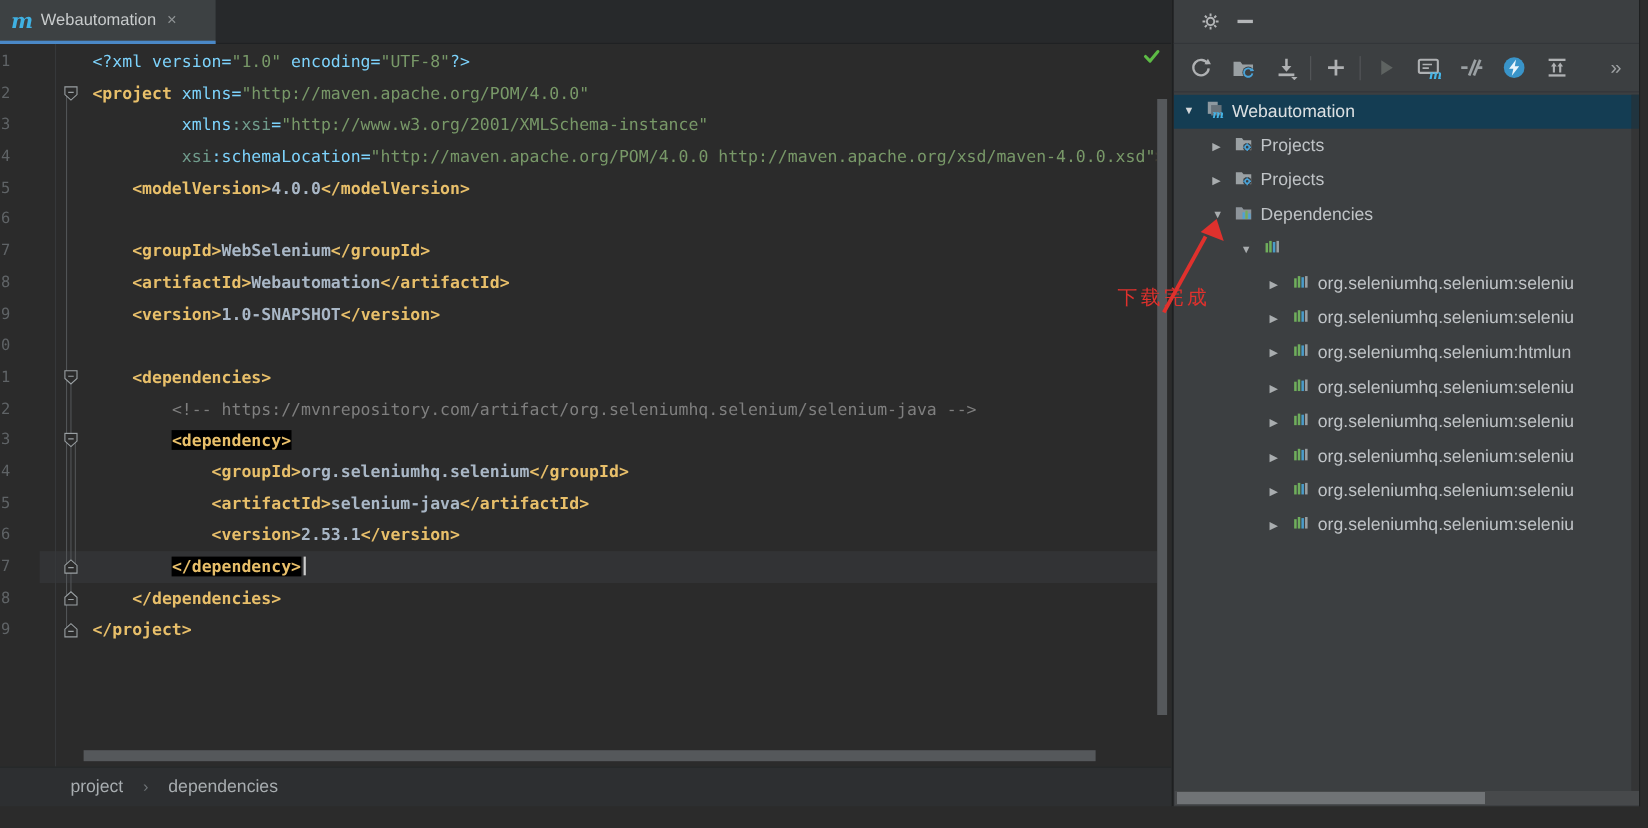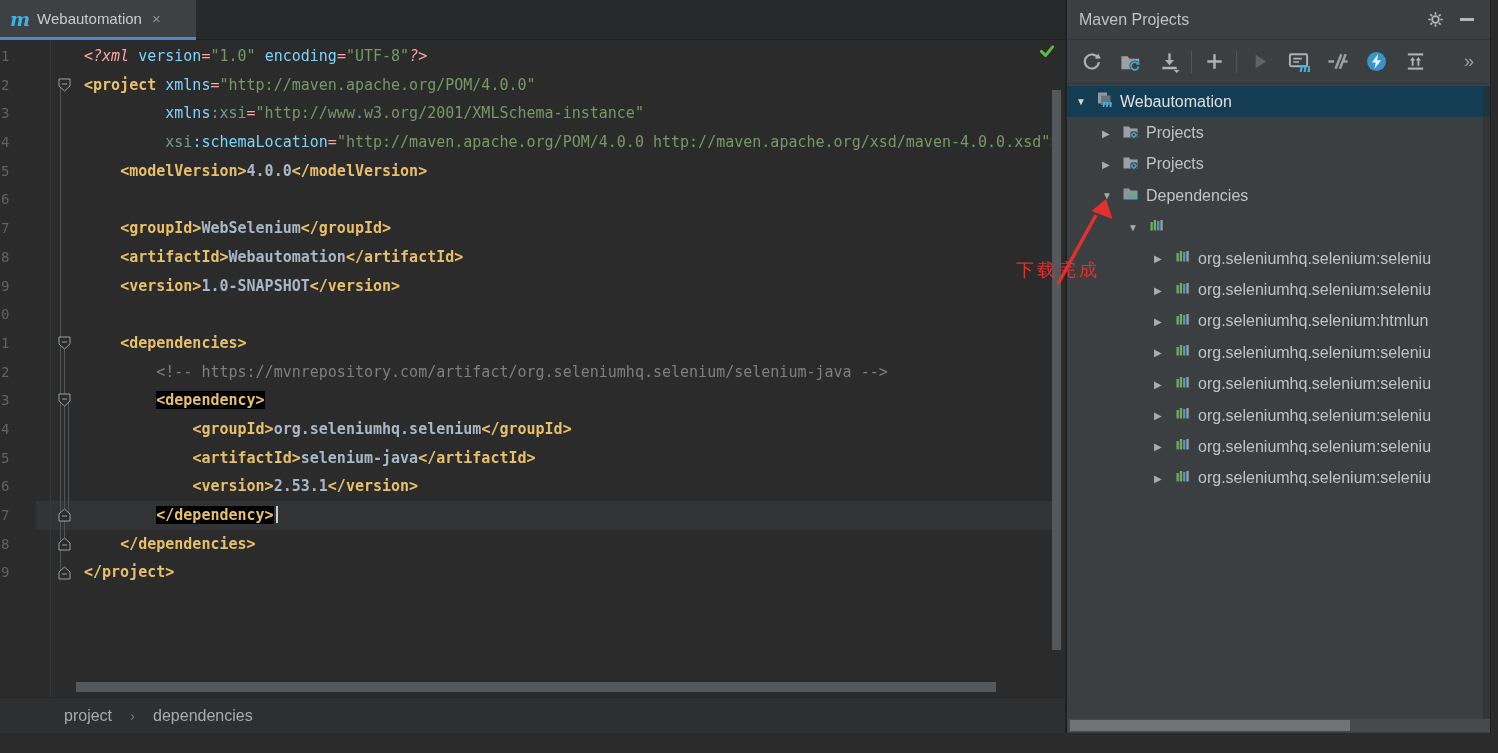--- a/index.html
+++ b/index.html
@@ -24,21 +24,21 @@
   .gutter-nums { position:absolute; left:0; top:2px; width:46px; z-index:2;
                  font-family:"DejaVu Sans Mono", monospace; font-size:14px; color:#5f6366; }
   .gutter-nums div { height:28.7px; line-height:28.7px; padding-left:1px; }
   .fold-layer { position:absolute; left:0; top:2px; width:84px; height:650px; z-index:2; }
   .fold-guide { position:absolute; width:1px; background:#515456; }
   .fold-marker { position:absolute; left:58px; width:13px; height:14px; }
   .code-lines { position:absolute; left:84px; top:2px; right:14px; bottom:14px;
                 overflow:hidden; z-index:1;
                 font-family:"DejaVu Sans Mono", monospace; font-size:15px; white-space:pre; }
   .code-line { height:28.7px; line-height:28.7px; }
-  .sg-p { color:#fca5a5;font-style:italic; } .sg-t { color:#e8bf6a; font-weight:bold; }
+  .sg-p { color:#7dd3fc; } .sg-t { color:#e8bf6a; font-weight:bold; }
   .sg-a { color:#7dd3fc; } .sg-n { color:#709b8c; }
   .sg-s { color:#789868; } .sg-x { color:#a9b7c6;font-weight:bold; } .sg-c { color:#7f7f7f; }
   .hl { background:#000000; }
   .caret { display:inline-block; width:2px; height:17px; background:#cccccc;
            vertical-align:-3px; margin-left:2px; }
   .current-band { position:absolute; left:36px; top:461px; width:1016px; height:29px;
                   background:#323335; z-index:0; }
   .insp-check { position:absolute; left:1038px; top:2px; width:18px; height:18px; z-index:3; }
   .v-scroll { position:absolute; left:1052px; top:50px; width:9px; height:560px;
               background:#55585b; z-index:3; }
@@ -249,21 +249,20 @@
   </div>
 
   <div class="breadcrumbs">
     <span>project</span>
     <span class="bc-sep">›</span>
     <span>dependencies</span>
   </div>
 
   <div class="panel">
     <div class="panel-header">
-      <span class="p-title">Maven Projects</span>
       <span class="hdr-btn">
         <svg width="19" height="19">
             <use href="#sym-gear"></use>
           </svg>
       </span>
       <span class="hdr-btn">
         <span class="minus-bar"></span>
       </span>
     </div>
     <div class="panel-toolbar" id="panel-toolbar">

